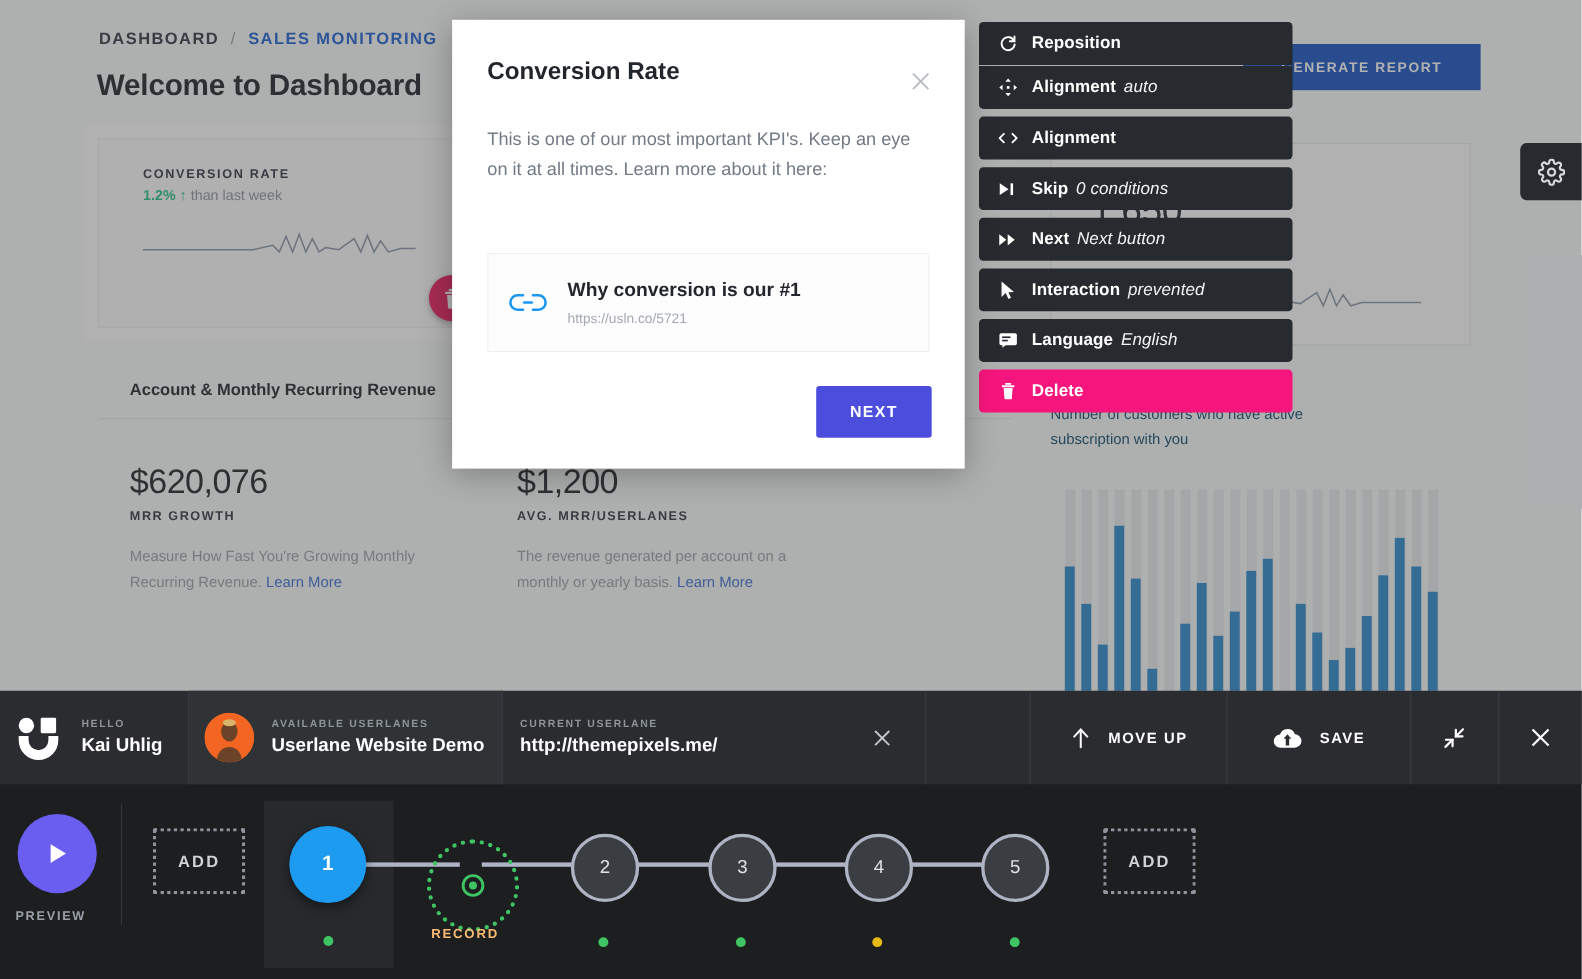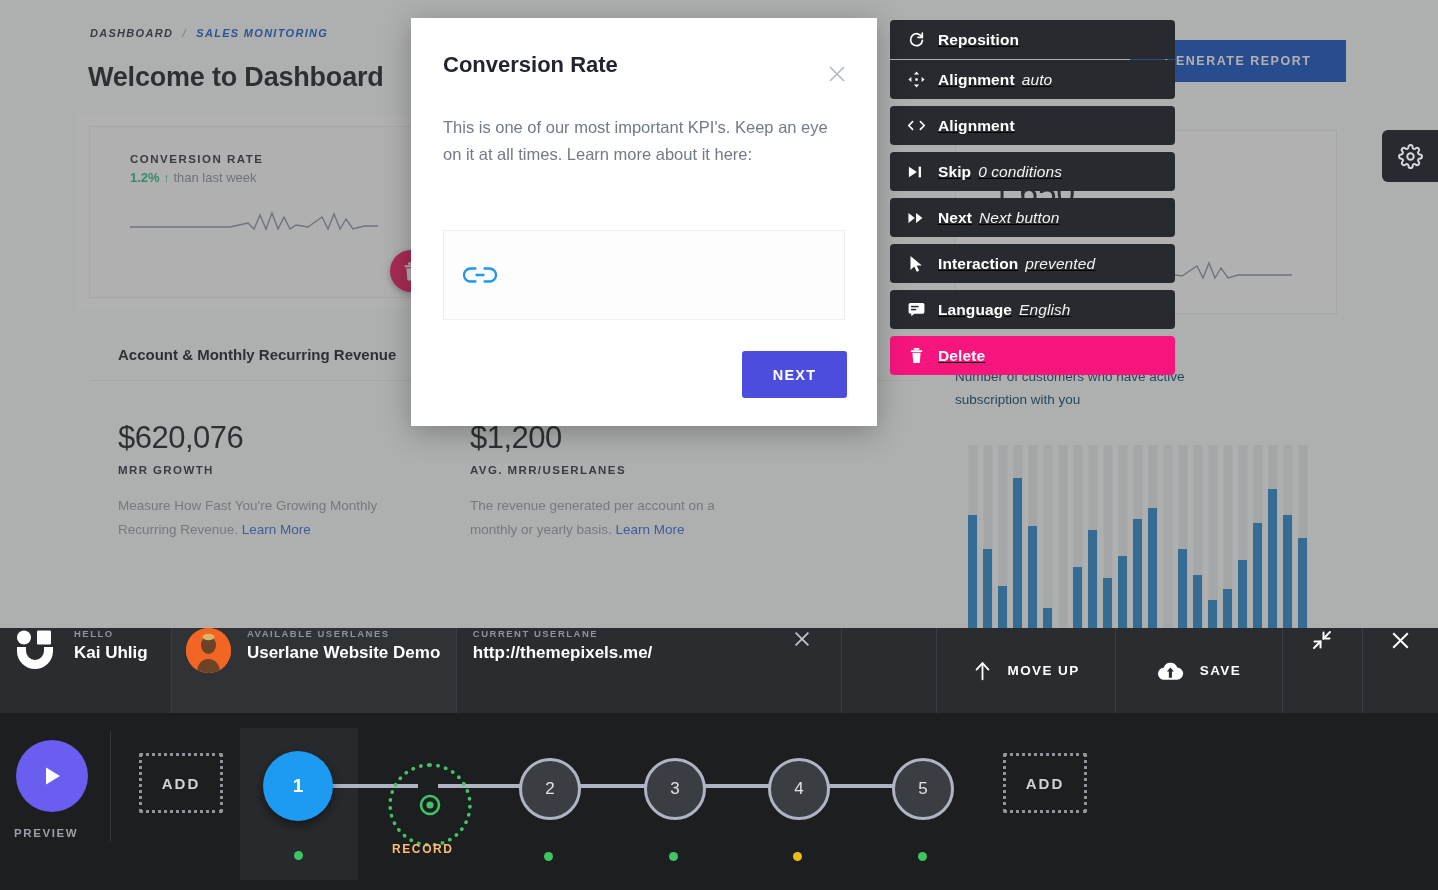--- a/index.html
+++ b/index.html
@@ -7,21 +7,21 @@
     width:1438px;height:890px;overflow:hidden;position:relative;
     background:#ffffff;
     font-family:"Liberation Sans", sans-serif;
     -webkit-font-smoothing:antialiased;
   }
 
   
   #page-stage{position:absolute;left:0;top:0;width:1438px;height:628px;background:#ffffff;overflow:hidden;}
   #page-inner{position:absolute;left:0;top:0;width:1438px;height:628px;background:#fafbfc;}
 
-  .crumbs{position:absolute;left:90px;top:27px;font-size:11px;letter-spacing:1.3px;font-weight:bold;color:#2f3640;font-style:italic;}
+  .crumbs{position:absolute;left:90px;top:27px;font-size:15px;letter-spacing:1.3px;font-weight:bold;color:#2f3640;}
   .crumbs .sep{color:#9aa0a6;font-weight:normal;margin:0 5px;}
   .crumbs .cur{color:#1a5fd0;}
   .welcome{position:absolute;left:88px;top:62px;font-size:27px;font-weight:bold;color:#1d2127;letter-spacing:-0.2px;}
 
   .card{position:absolute;background:#fff;border:1px solid #e7eaee;}
   .kpi-label{font-size:11.5px;font-weight:bold;letter-spacing:1.5px;color:#2f3640;}
   .kpi-big{font-size:34px;color:#1d2127;letter-spacing:-0.5px;margin-top:2px;}
   .kpi-sub{font-size:13px;color:#8d94a0;margin-top:5px;}
   .kpi-sub b{color:#23c386;font-weight:bold;}
 
@@ -52,21 +52,21 @@
   #ret-desc{font-size:13.5px;color:#0c4a6e;line-height:1.7;margin-top:6px;width:300px;}
   #bars{position:absolute;left:10px;top:105px;height:185px;width:360px;display:flex;align-items:flex-end;gap:0;}
   .barwrap{width:15px;height:185px;position:relative;display:flex;align-items:flex-end;justify-content:center;}
   .bartrack{position:absolute;left:50%;transform:translateX(-50%);bottom:0;width:9px;background:#e9ecef;}
   .bar{position:relative;width:9px;background:#2a89cd;}
 
   
   #dim{position:absolute;left:0;top:0;width:1438px;height:628px;background:rgba(70,70,70,.42);z-index:60;}
 
   
-  #ctxmenu{position:absolute;right:263px;top:20px;width:285px;z-index:90;text-decoration:underline;}
+  #ctxmenu{position:absolute;right:263px;top:20px;width:285px;z-index:90;}
   .ctxgroup{margin-bottom:7px;}
   .ctxitem{height:39px;background:#272a2e;color:#fff;display:flex;align-items:center;padding:0 0 0 14px;
      font-size:15.5px;font-weight:bold;letter-spacing:.1px;margin-bottom:1px;}
   .ctxitem .ico{width:24px;display:flex;align-items:center;justify-content:center;margin-right:10px;color:#fff;}
   .ctxitem em{font-style:italic;font-weight:normal;margin-left:7px;color:#f2f2f2;}
   .ctxitem.danger{background:#f5157c;}
   .ctxgroup.rounded .ctxitem:first-child{border-radius:4px 4px 0 0;}
   .ctxgroup.rounded .ctxitem:last-child{border-radius:0 0 4px 4px;}
   .ctxgroup.single .ctxitem{border-radius:4px;}
 
@@ -85,21 +85,21 @@
   #link-txt{flex:1;}
   #link-title{font-size:17.5px;font-weight:bold;color:#22262c;}
   #link-url{font-size:12.5px;color:#a3a9b3;margin-top:9px;}
   #next-btn{position:absolute;right:30px;bottom:28px;width:105px;height:47px;background:#4c4ddc;color:#fff;
      display:flex;align-items:center;justify-content:center;font-size:14.5px;font-weight:bold;letter-spacing:1.2px;
      border-radius:3px;}
 
   
   #bottom{position:absolute;left:0;top:628px;width:1438px;height:262px;background:#1c1e20;z-index:120;}
   #topbar{position:absolute;left:0;top:0;width:1438px;height:85px;background:#2a2c2f;display:flex;align-items:stretch;}
-  .tb-cell{display:flex;align-items:flex-start;height:85px;position:relative;}
+  .tb-cell{display:flex;align-items:center;height:85px;position:relative;}
   .tb-div{border-right:1px solid #3a3d41;}
   .tb-kicker{font-size:9.5px;letter-spacing:1.5px;color:#8e949c;font-weight:bold;text-transform:uppercase;}
   .tb-main{font-size:17px;color:#fff;font-weight:bold;margin-top:4px;}
   .tb-main.url{font-weight:bold;}
   #ul-logo{width:46px;height:42px;margin:0 16px 0 12px;position:relative;}
   #avatar{width:45px;height:45px;border-radius:50%;background:#f26522;margin:0 16px 0 14px;overflow:hidden;position:relative;}
   .tb-btn{display:flex;align-items:center;justify-content:center;gap:16px;color:#fff;font-size:13.5px;font-weight:bold;letter-spacing:1.4px;}
 
   #timeline{position:absolute;left:0;top:85px;width:1438px;height:177px;}
   #preview{position:absolute;left:16px;top:27px;width:72px;height:72px;border-radius:50%;background:#6a5ef0;
@@ -415,20 +415,24 @@
   <div id="modal-body">This is one of our most important KPI's. Keep an eye on it at all times. Learn more about it here:</div>
 
   <div id="link-box">
     <div id="link-icon">
       <svg width="36" height="22" viewBox="0 0 36 22" fill="none" stroke="#1b97f0" stroke-width="2.3" stroke-linecap="round">
         <path d="M14.5 11 H21.5"></path>
         <path d="M13.5 4.5 H8.5 a6.5 6.5 0 0 0 0 13 h5"></path>
         <path d="M22.5 4.5 h5 a6.5 6.5 0 0 1 0 13 h-5"></path>
       </svg>
     </div>
+    <div id="link-txt">
+      <div id="link-title">Why conversion is our #1</div>
+      <div id="link-url">https://usln.co/5721</div>
+    </div>
   </div>
 
   <div id="next-btn">
     <span>NEXT</span>
   </div>
 </div>
 
 <div id="bottom">
 
   <div id="topbar">

